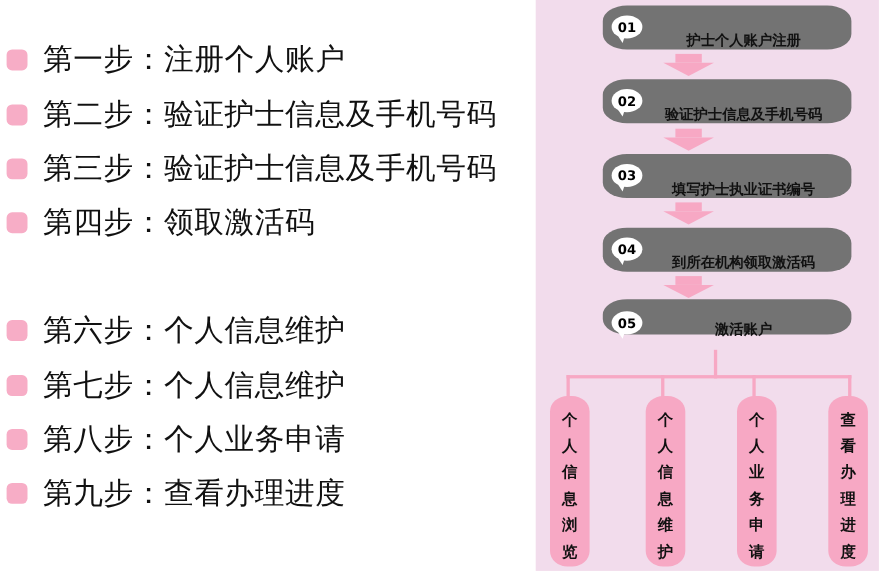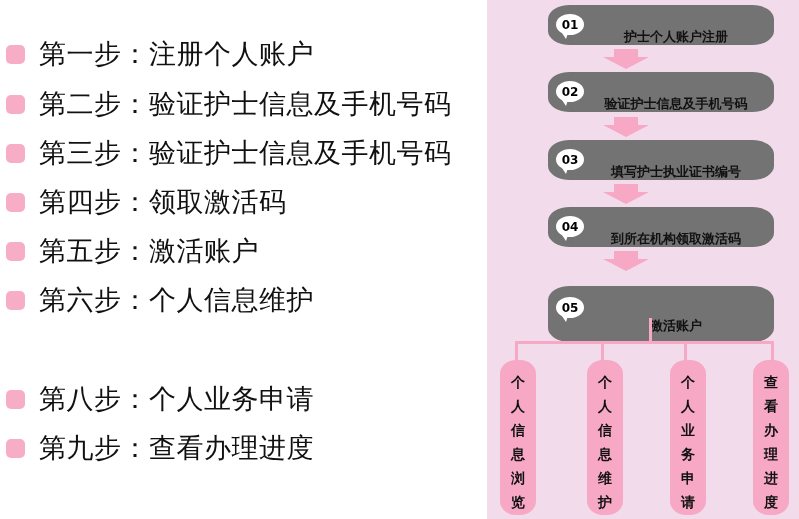--- a/index.html
+++ b/index.html
@@ -43,27 +43,27 @@
       <span class="step-text">第二步：验证护士信息及手机号码</span>
     </div>
   <div class="step" style="top:133px">
       <span class="bullet"></span>
       <span class="step-text">第三步：验证护士信息及手机号码</span>
     </div>
   <div class="step" style="top:182px">
       <span class="bullet"></span>
       <span class="step-text">第四步：领取激活码</span>
     </div>
-  <div class="step" style="top:231px">
-      <span class="bullet"></span>
-      <span class="step-text">第五步：激活账户</span>
-    </div>
   <div class="step" style="top:280px">
       <span class="bullet"></span>
       <span class="step-text">第六步：个人信息维护</span>
+    </div>
+  <div class="step" style="top:330px">
+      <span class="bullet"></span>
+      <span class="step-text">第七步：个人信息维护</span>
     </div>
   <div class="step" style="top:379px">
       <span class="bullet"></span>
       <span class="step-text">第八步：个人业务申请</span>
     </div>
   <div class="step" style="top:428px">
       <span class="bullet"></span>
       <span class="step-text">第九步：查看办理进度</span>
     </div>
 </div>
@@ -98,21 +98,21 @@
 
   <div class="box" style="top:207px">
     <span class="num">04</span>
     <span class="box-text">到所在机构领取激活码</span>
   </div>
   <div class="arrow" style="top:251px">
       <div class="stem"></div>
       <div class="head"></div>
     </div>
 
-  <div class="box" style="top:286px; height:56px">
+  <div class="box" style="top:272px; height:32px">
     <span class="num" style="top:11px">05</span>
     <span class="box-text">激活账户</span>
   </div>
 
   <div class="line" style="left:162px; top:318px; width:3px; height:26px"></div>
   <div class="line" style="left:28px; top:341px; width:259px; height:3px"></div>
   <div class="line" style="left:28px; top:341px; width:3px; height:22px"></div>
   <div class="line" style="left:114px; top:341px; width:3px; height:22px"></div>
   <div class="line" style="left:197px; top:341px; width:3px; height:22px"></div>
   <div class="line" style="left:284px; top:341px; width:3px; height:22px"></div>

